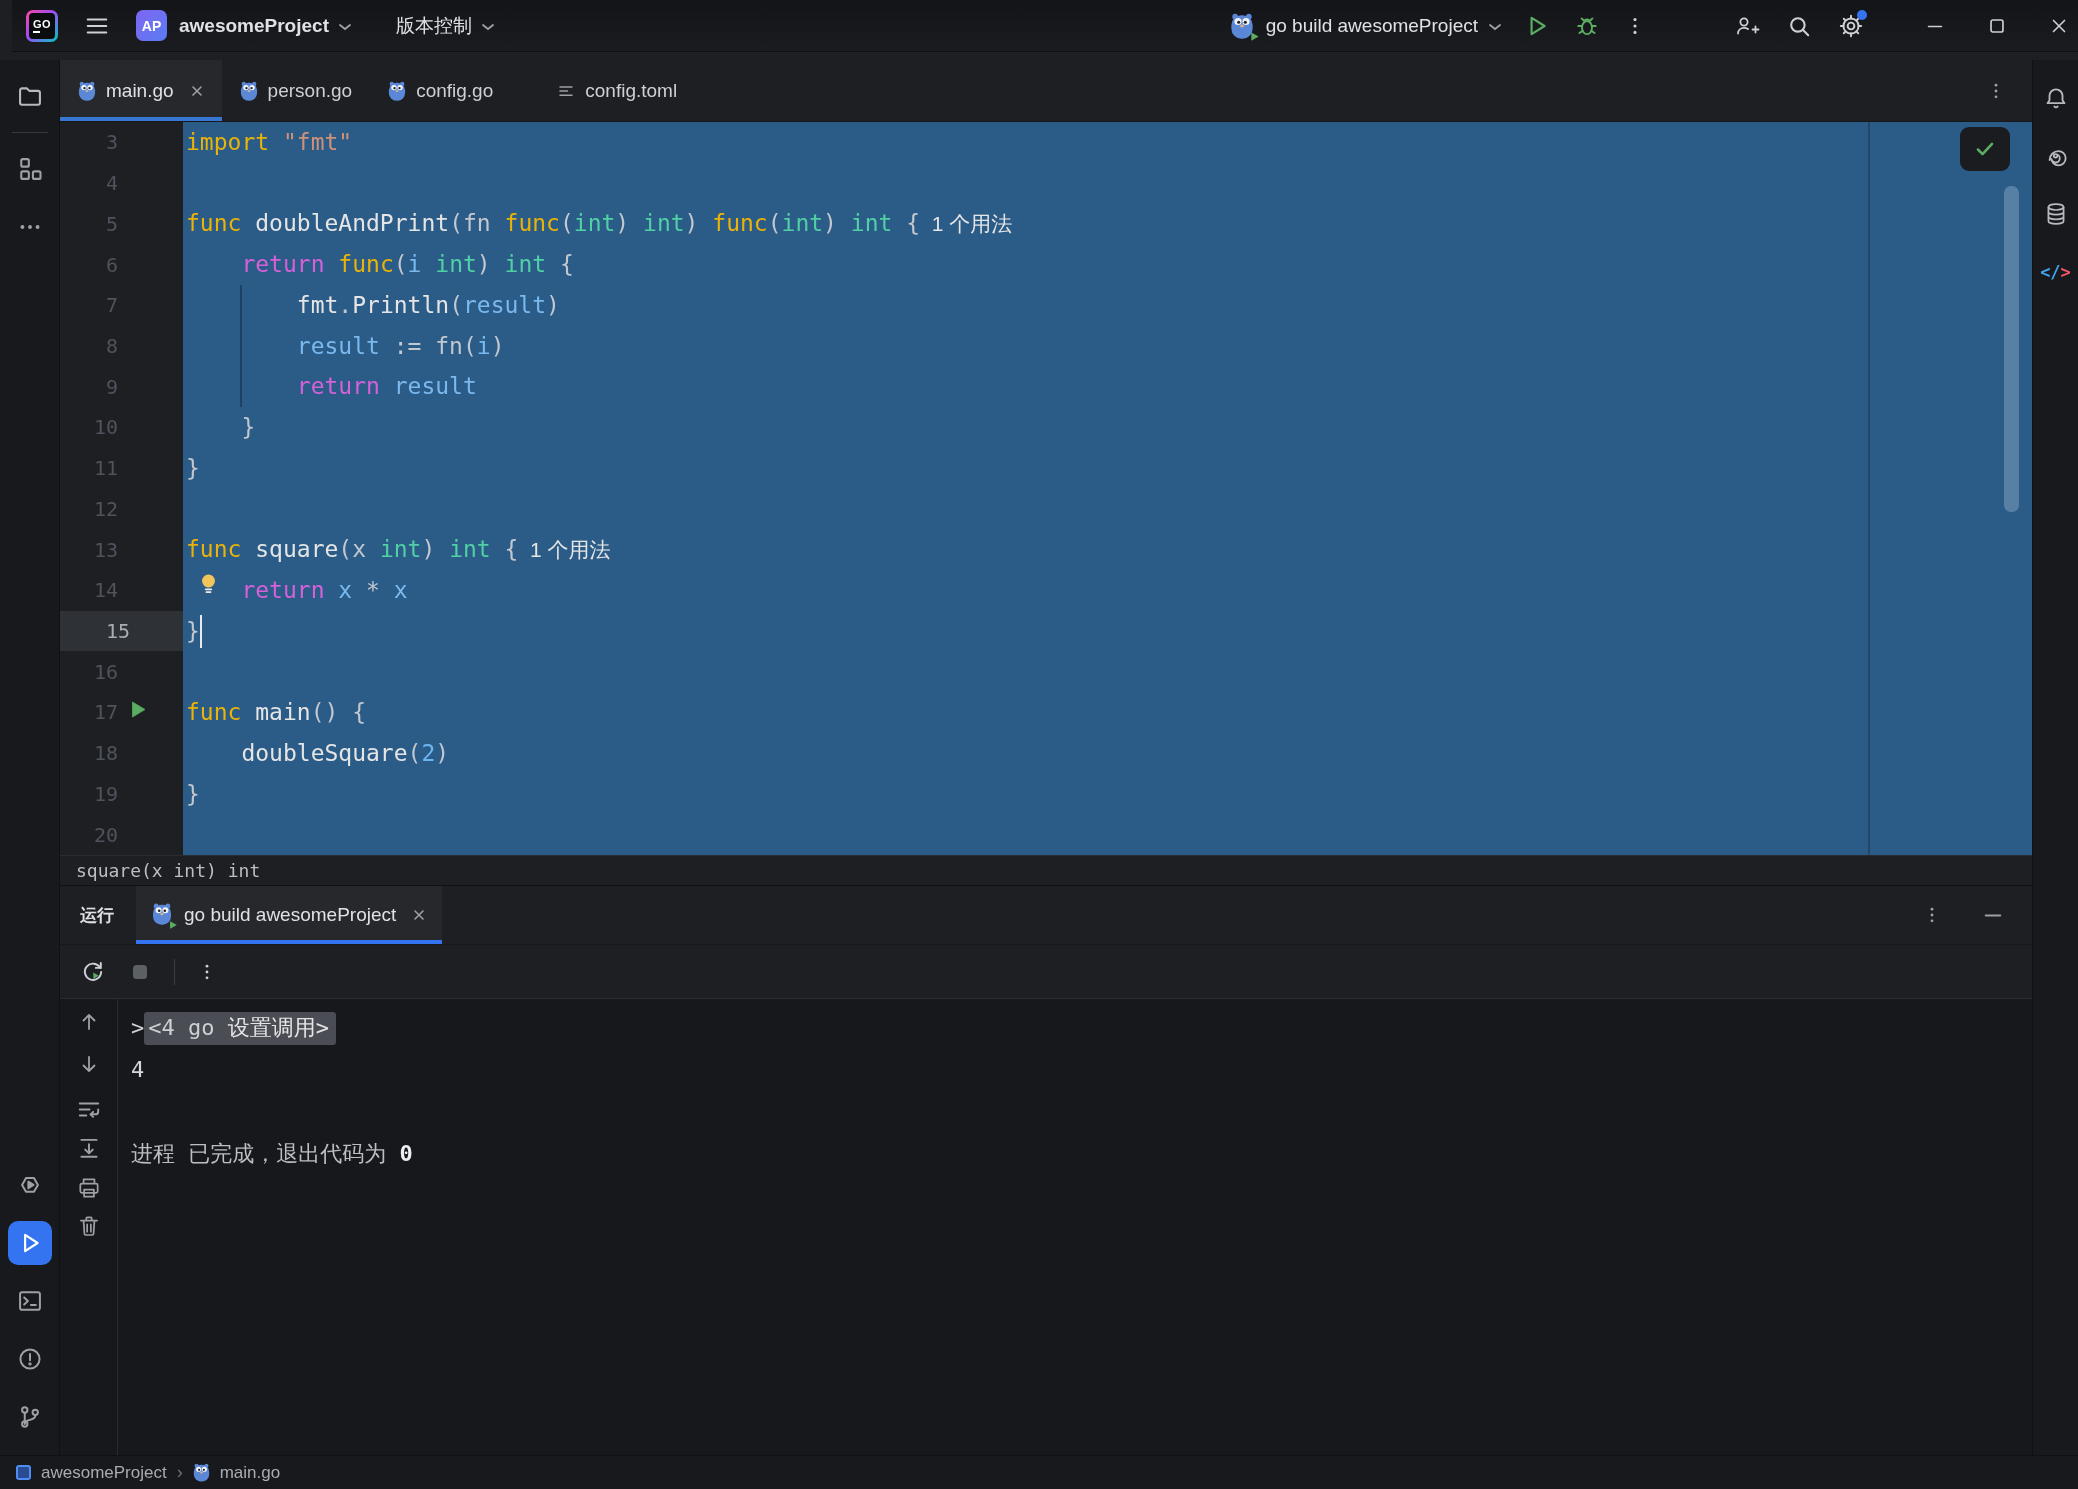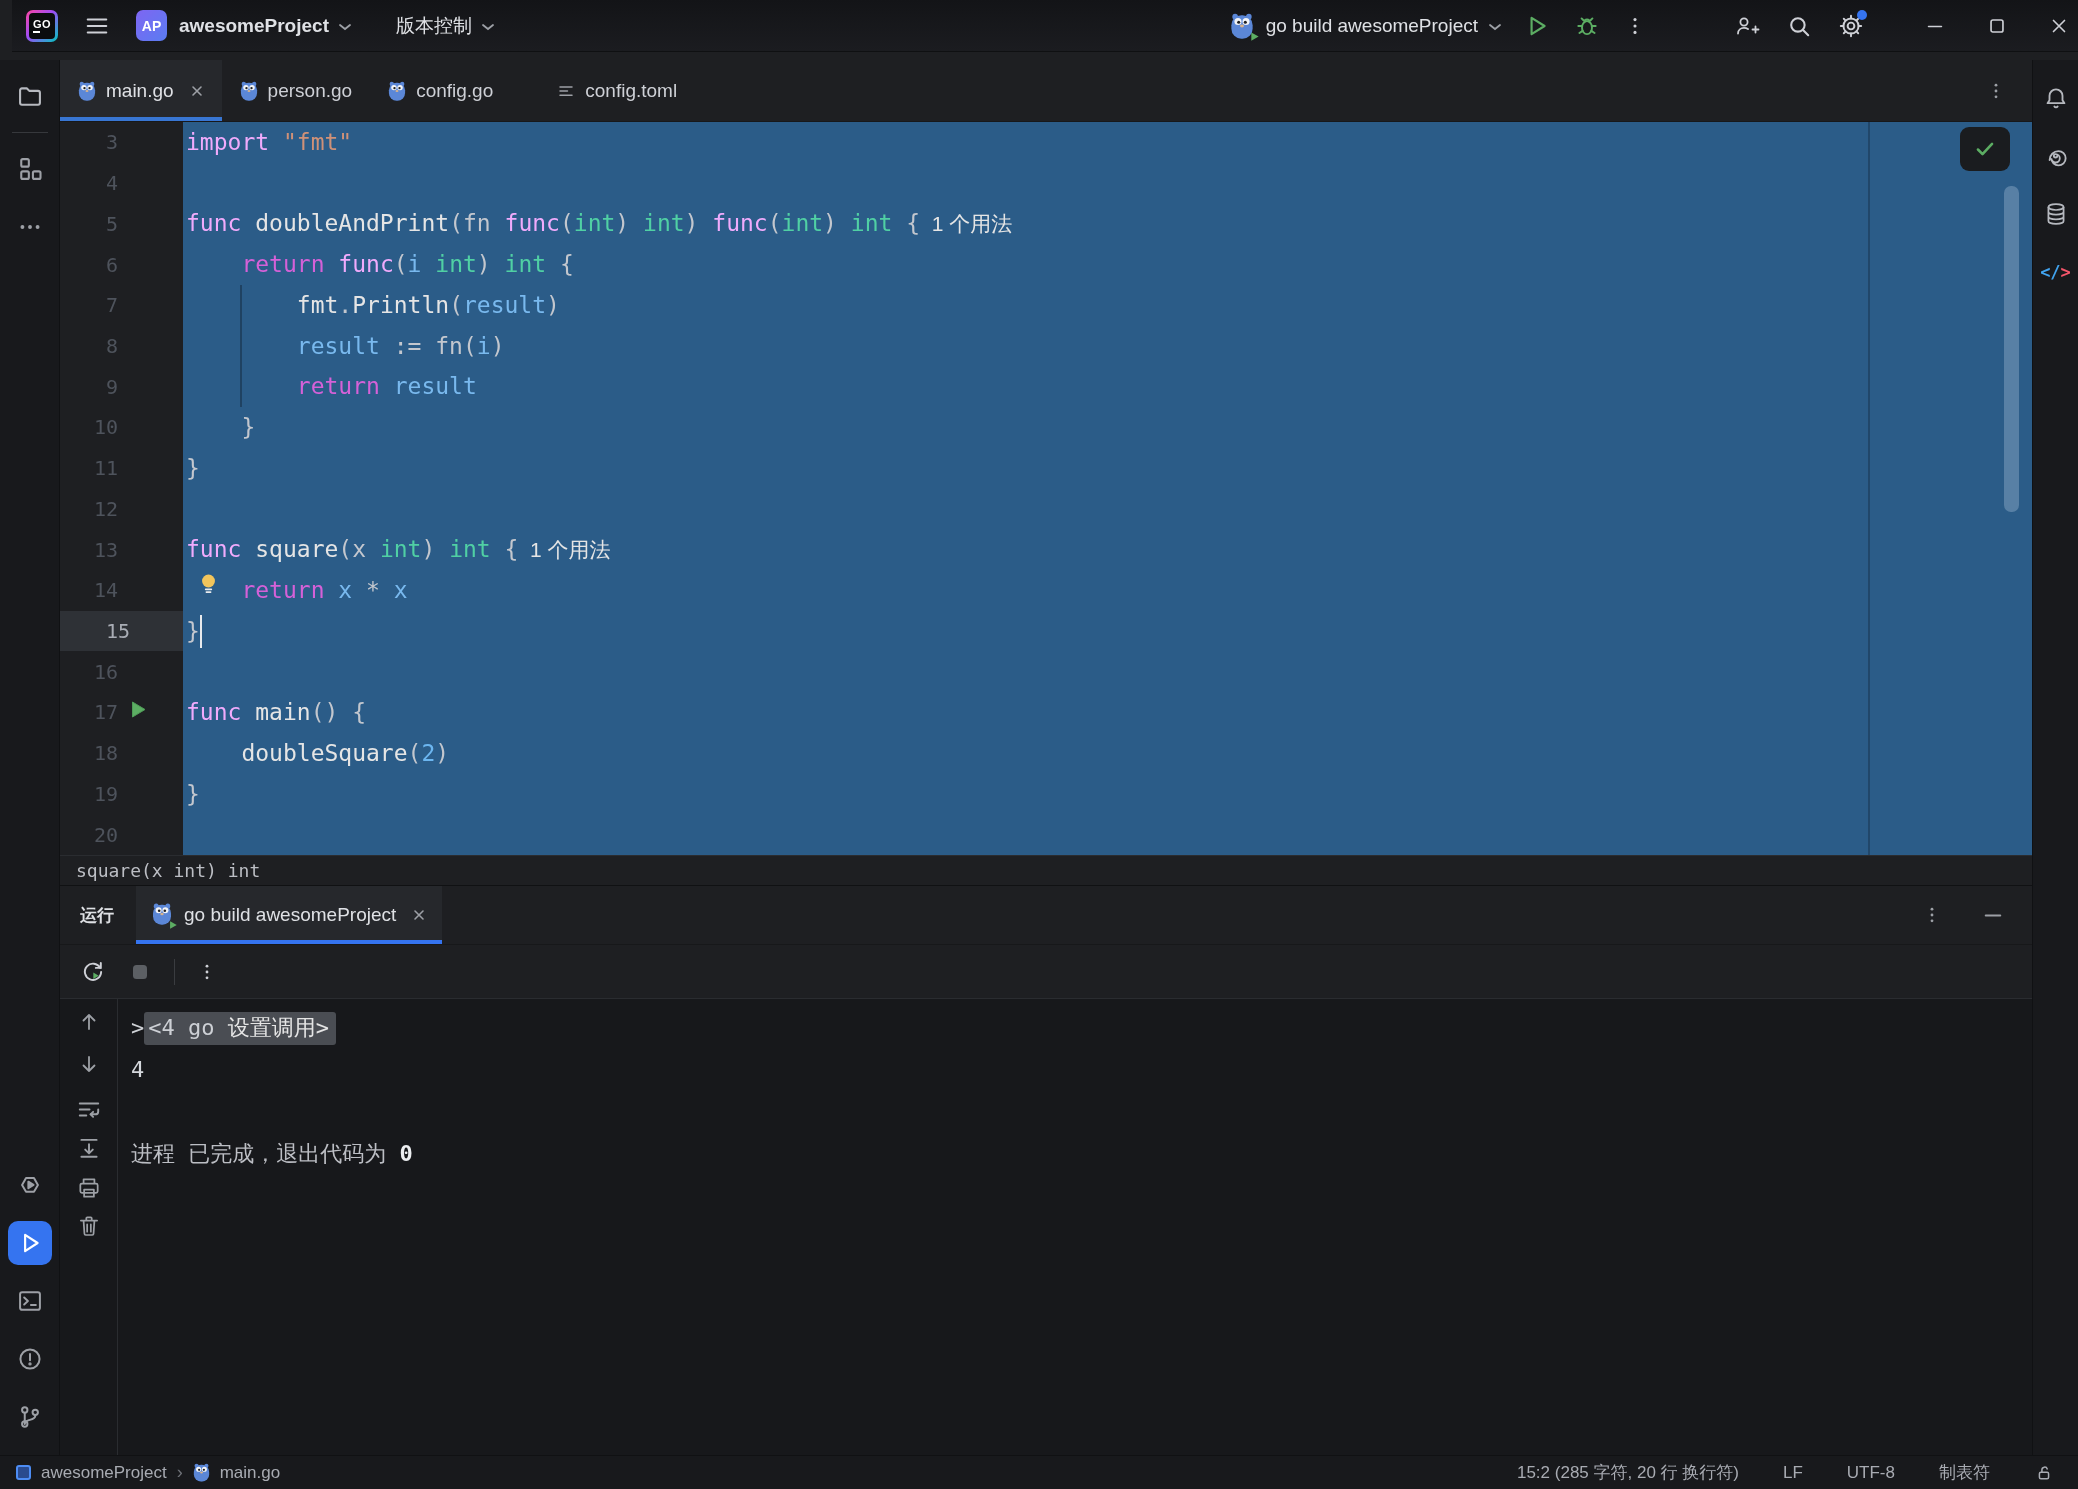--- a/index.html
+++ b/index.html
@@ -92,21 +92,21 @@
   :root { --lh: 40.72px; }
   .gutter { width:123px; background:#1E1F22; position:relative; flex:0 0 auto;
             font-family:"DejaVu Sans Mono",monospace; font-size:20px; color:#4E535C; }
   .gr { height:var(--lh); display:flex; align-items:center; position:relative; }
   .gr.cur { background:#2E3136; color:#A9ADB5;padding-left:12px; }
   .gr .num { display:block; width:58px; text-align:right; }
   .gr .gicon { position:absolute; left:66px; top:50%; transform:translateY(-50%); }
   .codearea { flex:1; position:relative; background:#2B5C88; overflow:hidden;
               font-family:"DejaVu Sans Mono",monospace; font-size:23px; color:#BCBEC4; }
   .cl { height:var(--lh); line-height:var(--lh); white-space:pre; padding-left:3px; position:relative; }
-  .tk-kw{color:#f0abfc} .tk-ret{color:#D561D8} .tk-fn{color:#e5e5e5}
+  .tk-kw{color:#eab308} .tk-ret{color:#D561D8} .tk-fn{color:#e5e5e5}
   .tk-ty{color:#50D0A4} .tk-var{color:#79B9EE} .tk-str{color:#CF9178}
   .tk-num{color:#6CB6F0} .tk-pl{color:#C3C7CE}
   .tk-inlay{color:#e5e5e5; font-family:"Liberation Sans",sans-serif; font-size:21px;}
   .bulb { position:absolute; left:13px; top:50%; transform:translateY(-50%); }
   .caret { position:absolute; left:17px; top:4px; width:2px; height:33px; background:#E8EAED; }
   .indent-guide { position:absolute; width:1.5px; background:rgba(0,0,0,0.28); }
   .margin-guide { position:absolute; top:0; bottom:0; left:1685px; width:2px; background:rgba(0,0,0,0.22); }
   .sb-thumb { position:absolute; left:1821px; top:64px; width:15px; height:326px;
               background:rgba(205,224,240,0.28); border-radius:7px; }
   .inspect-widget { position:absolute; left:1777px; top:5px; width:50px; height:44px;
@@ -589,25 +589,15 @@
   <div id="statusbar">
     <div class="crumbs">
       <span class="module-box"></span>
       <span>awesomeProject</span>
       <span class="crumb-sep">›</span>
       <svg class="i" width="17" height="19" viewBox="0 0 20 22">
           <use href="#sym-gopher"></use>
         </svg>
       <span>main.go</span>
     </div>
-    <div class="sb-right">
-      <span>15:2 (285 字符, 20 行 换行符)</span>
-      <span>LF</span>
-      <span>UTF-8</span>
-      <span>制表符</span>
-      <svg class="i" width="20" height="20" viewBox="0 0 24 24" fill="none" stroke="#A8ABB2" stroke-width="1.8" stroke-linecap="round">
-          <rect x="6.5" y="11" width="11" height="8" rx="1.8"></rect>
-          <path d="M9.5 11V8.2a3.3 3.3 0 0 1 6.4-1.1"></path>
-        </svg>
-    </div>
   </div>
 
 </div>
 
 </body></html>

